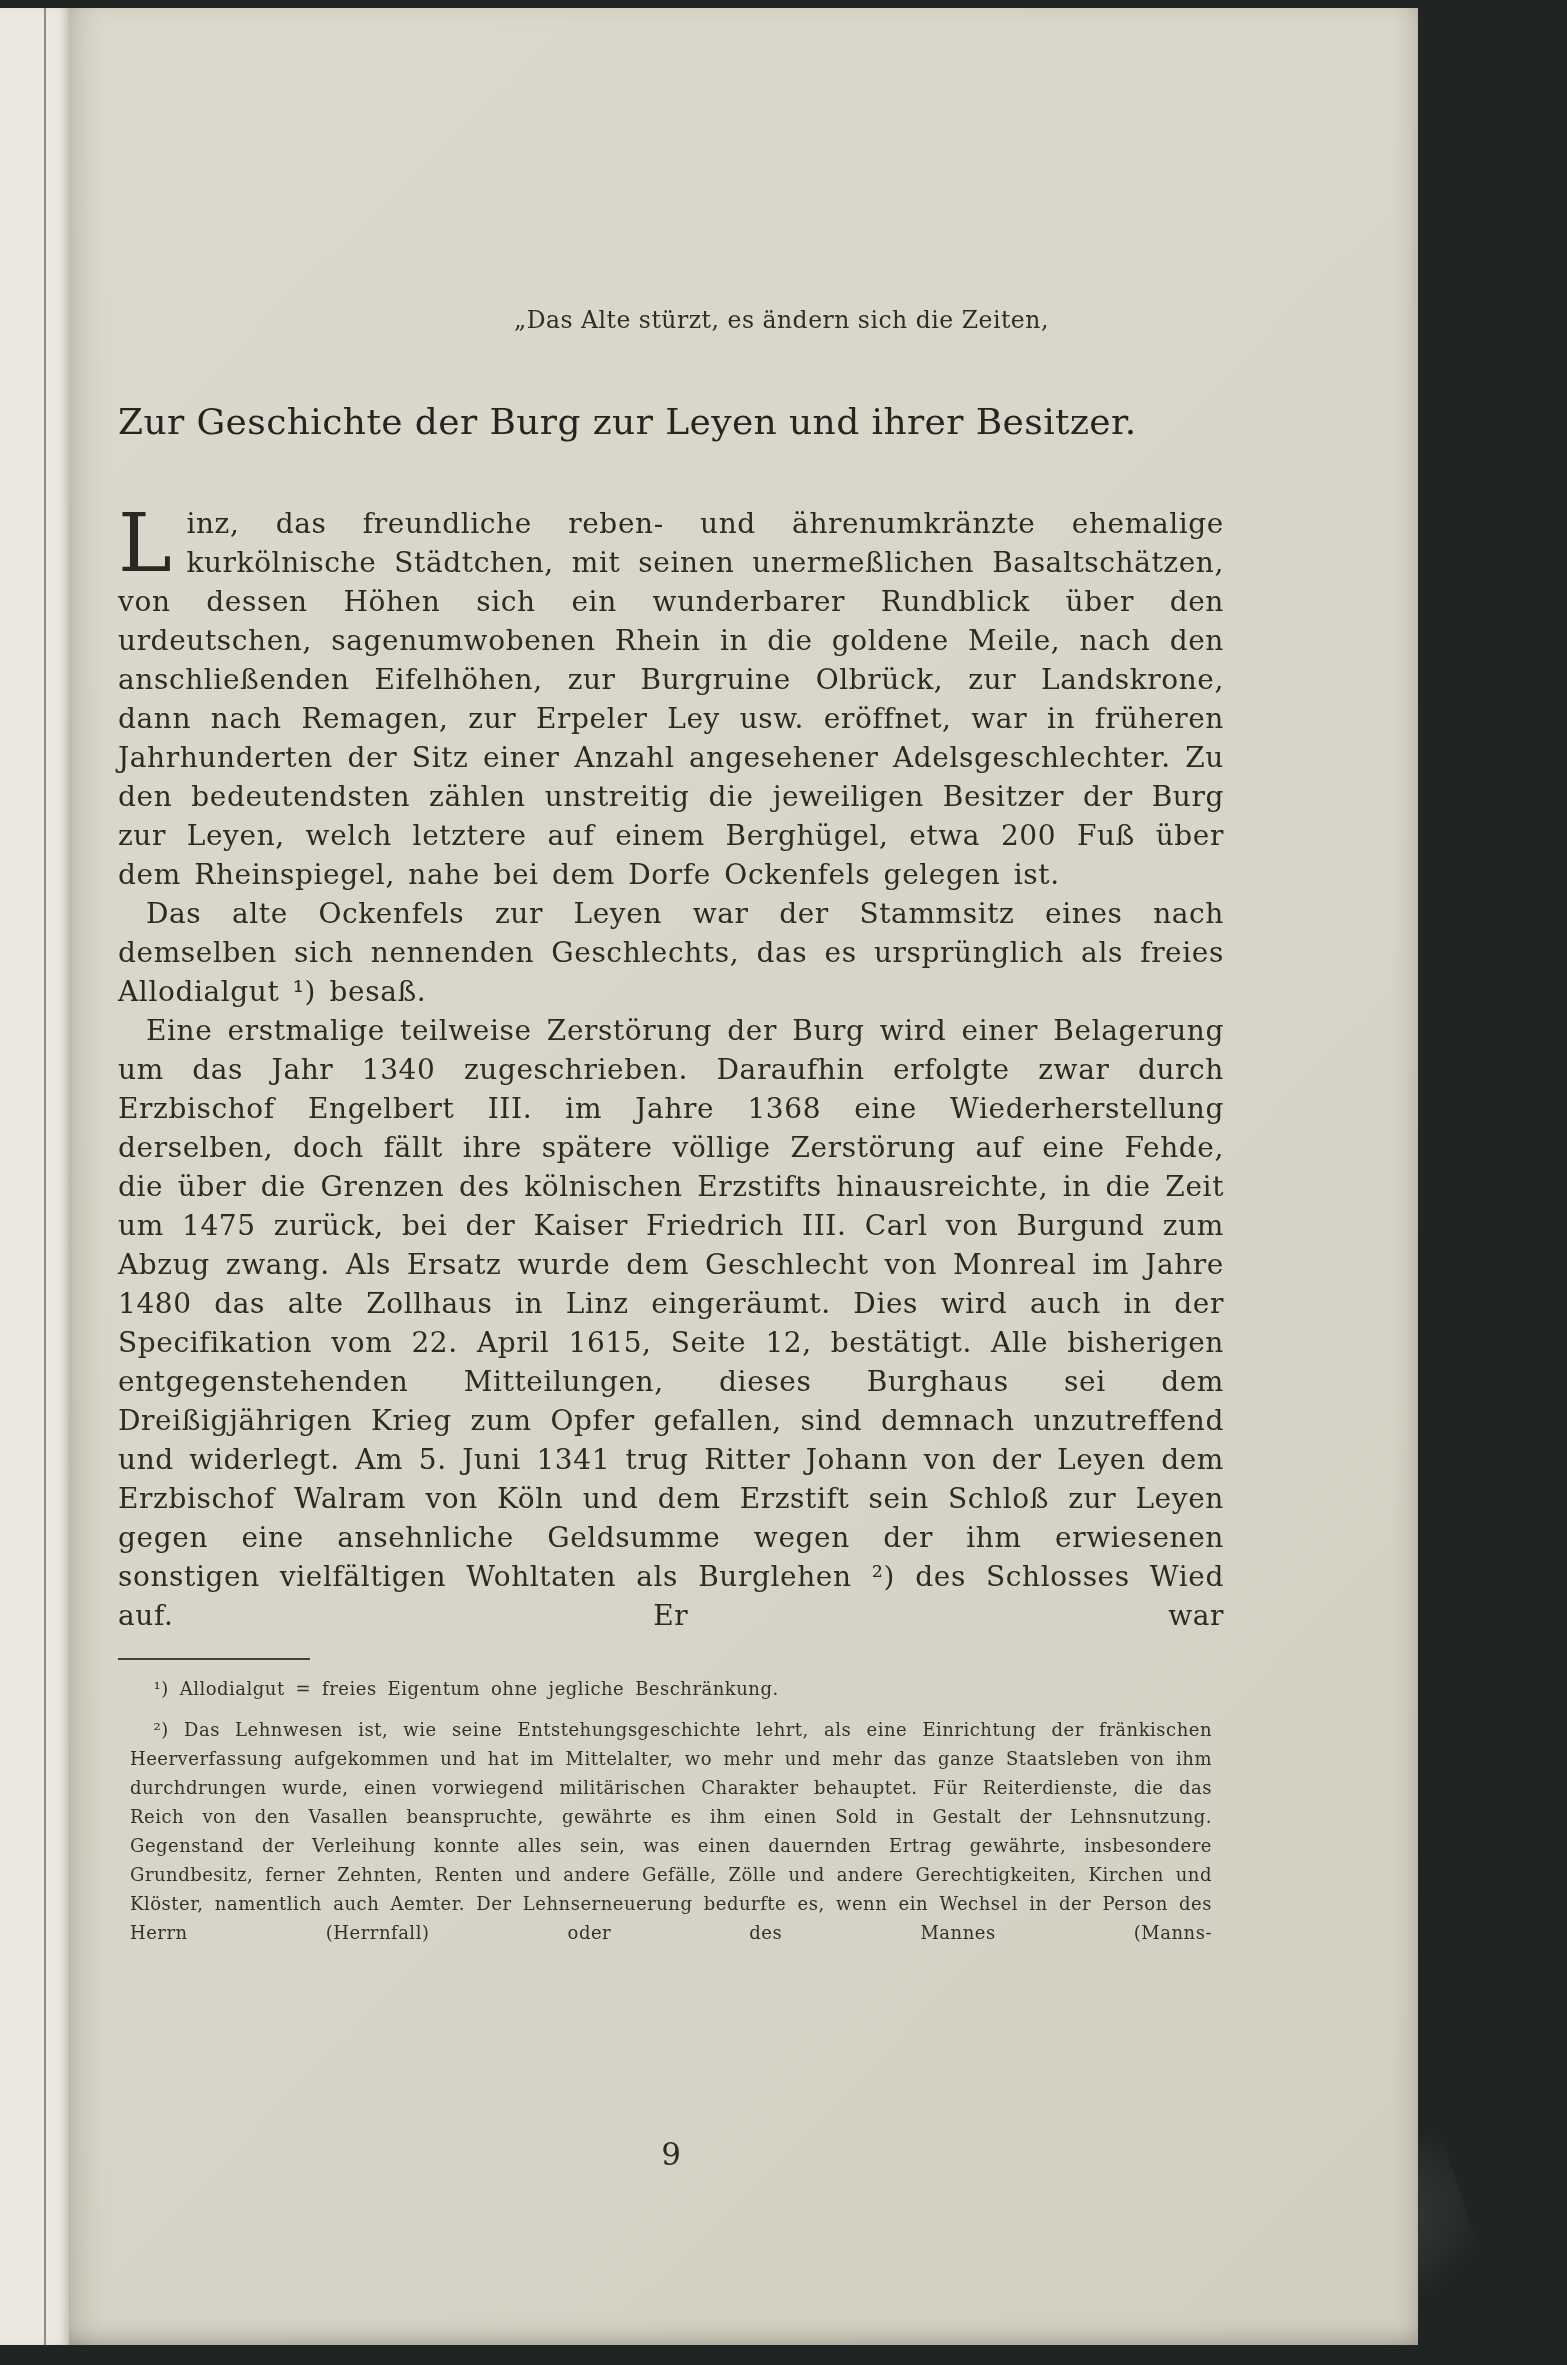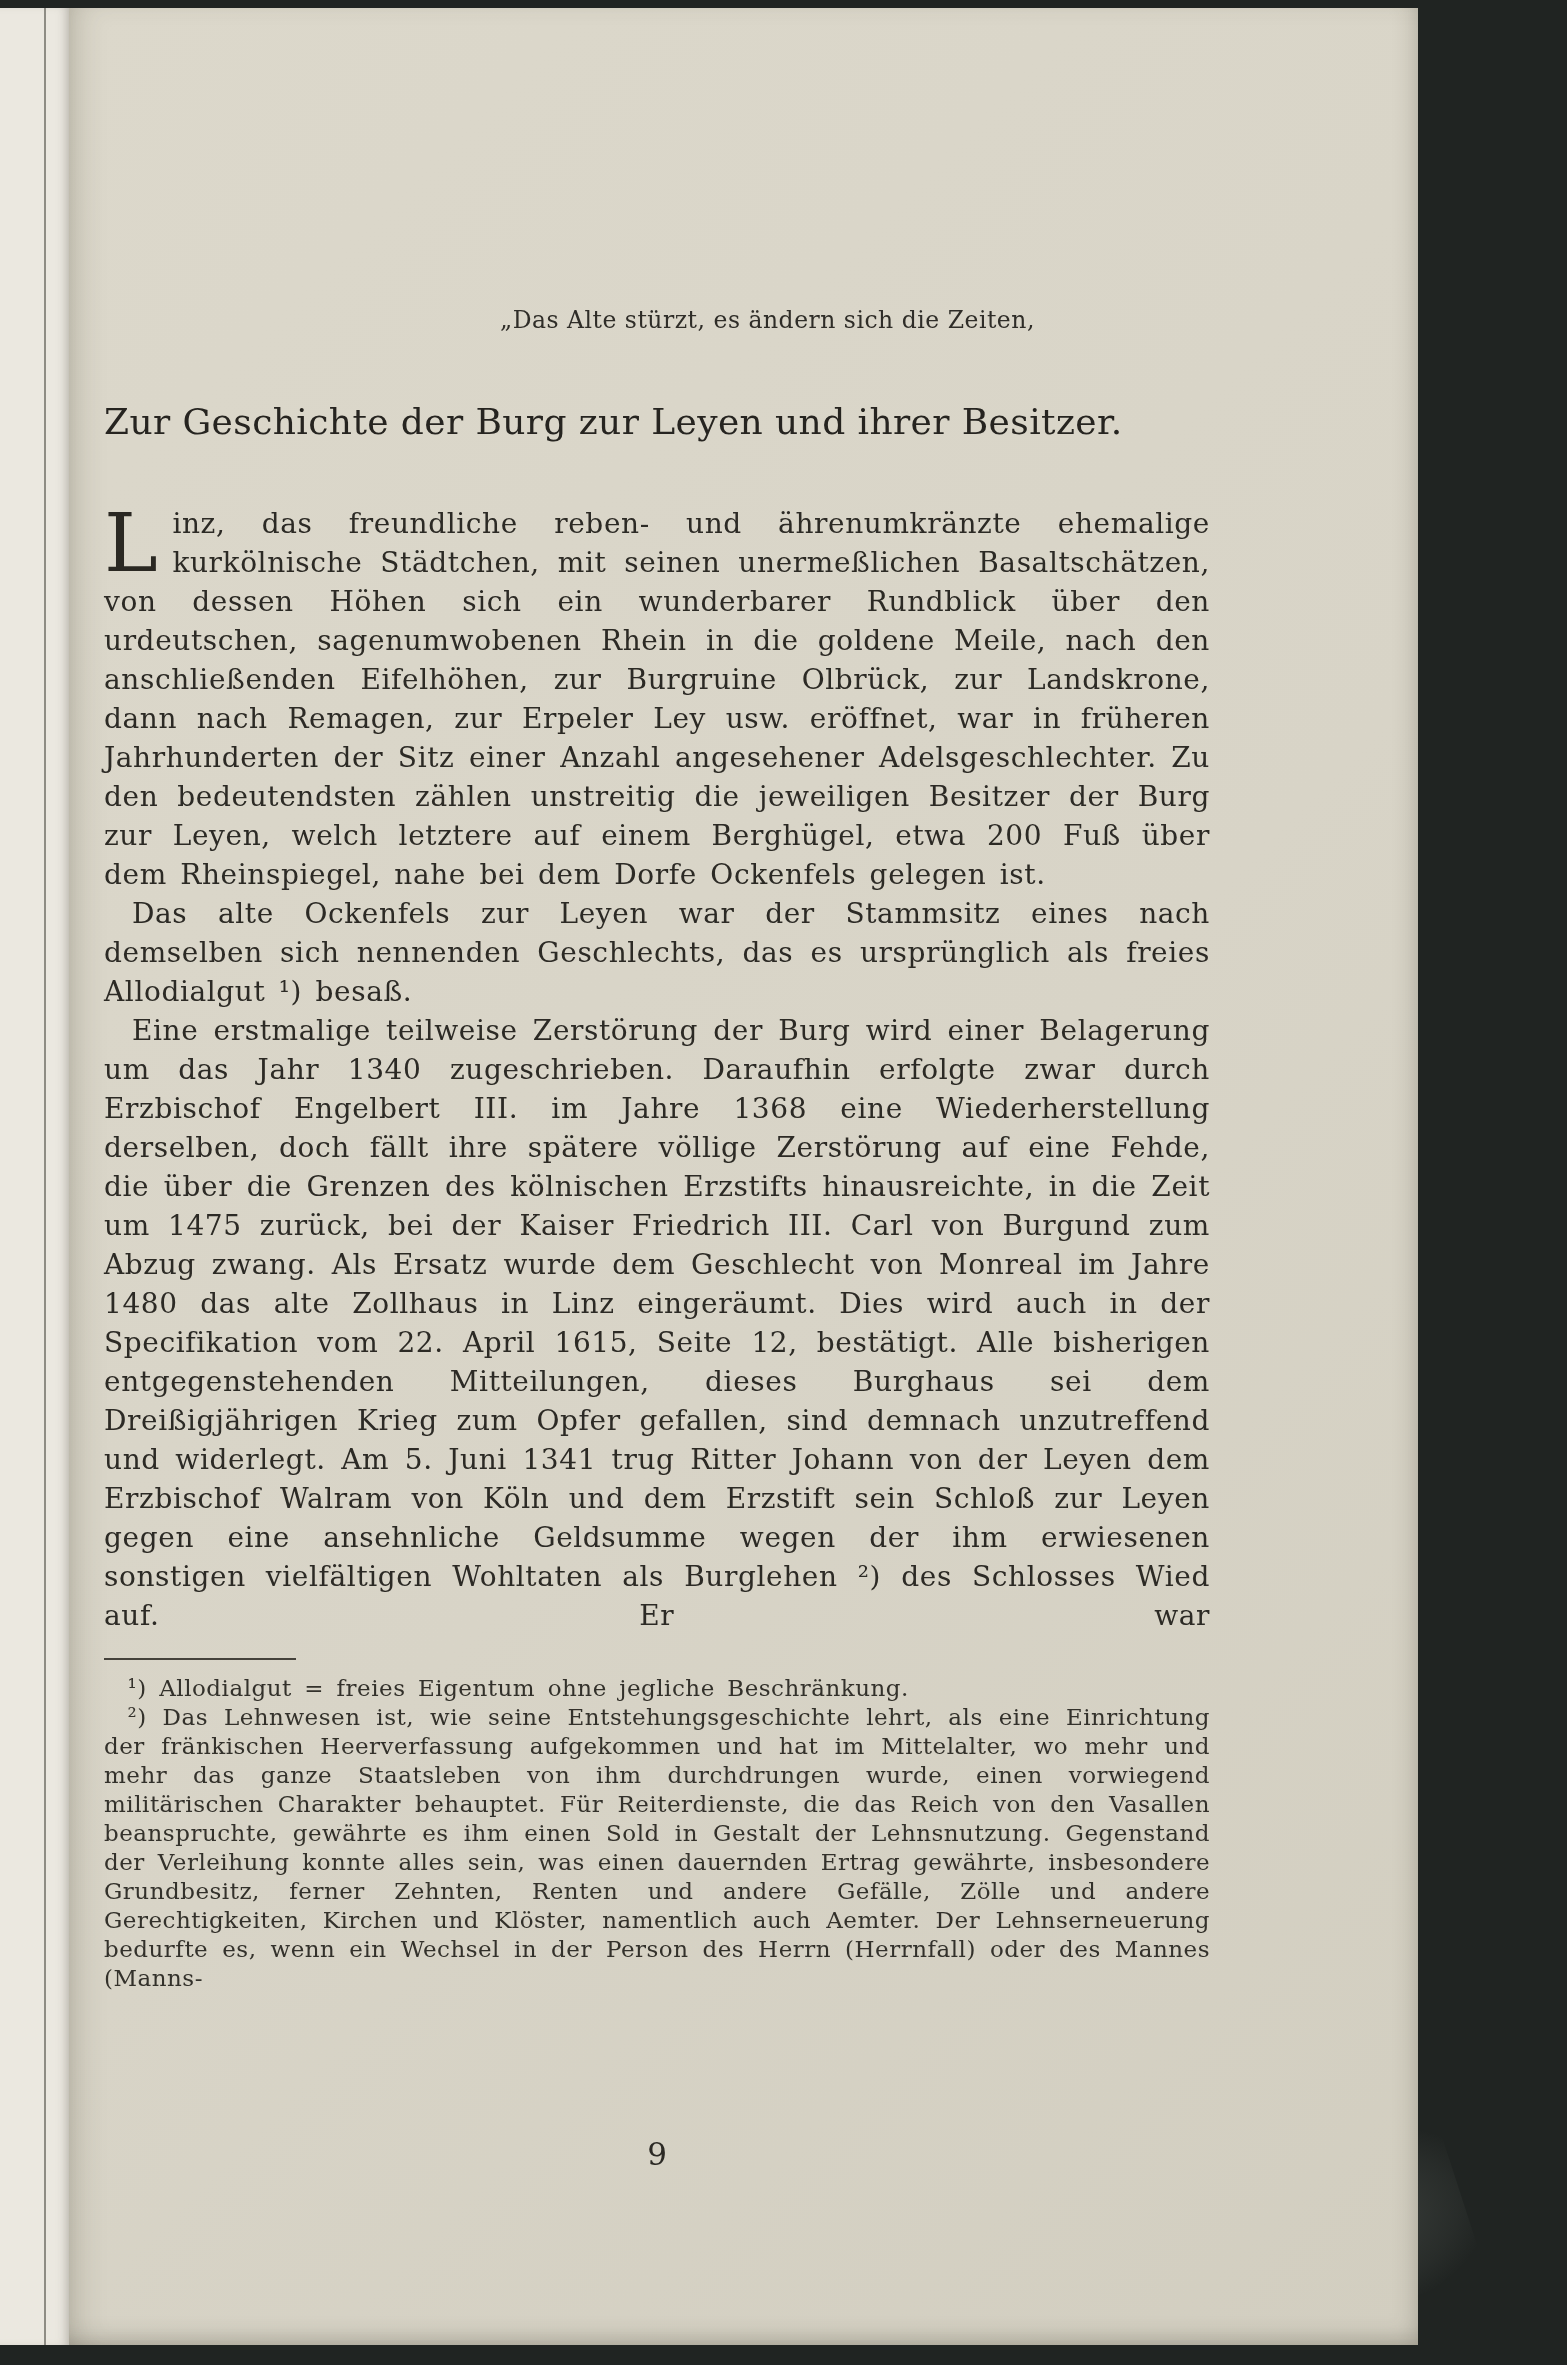--- a/index.html
+++ b/index.html
@@ -30,21 +30,21 @@
   }
 
   
   .paper {
     position:absolute; left:69px; top:7.8px; width:1349px; height:2337px;
     background:linear-gradient(135deg, #dcd8cb 0%, #d8d4c7 55%, #d2cec0 100%);
     box-shadow: inset 20.4px 0 33px -17px rgba(70,64,48,0.28),
                 inset -9.4px -12.5px 27px -12.5px rgba(58,54,44,0.38);
   }
   .content {
-    position:absolute; left:35px; top:0; width:1106px; height:100%;
+    position:absolute; left:49px; top:0; width:1106px; height:100%;
     color:#2d2b26;
   }
 
   .epigraph {
     margin:294px 0 0 396px;
     font-size:23.5px; line-height:36px; letter-spacing:0.5px;
     color:#2f2d28;
   }
 
   .title {
@@ -72,22 +72,22 @@
     color:#2a2822;
   }
 
   .footnote-rule {
     width:192px; height:0;
     border-top:2.4px solid #45423b;
     margin:23.5px 0 14px 0;
   }
 
   .footnote {
-    margin:0;
-    font-size:23px; line-height:29px;
+    margin:12px;
+    font-size:18px; line-height:29px;
     text-align:justify; text-indent:23.5px;
     letter-spacing:0.5px; word-spacing:4.7px;
     color:#33312b;
   }
 
   .page-number {
     position:absolute; left:0; top:2128px; width:1106px;
     text-align:center;
     font-size:31px; color:#2c2a25;
   }

